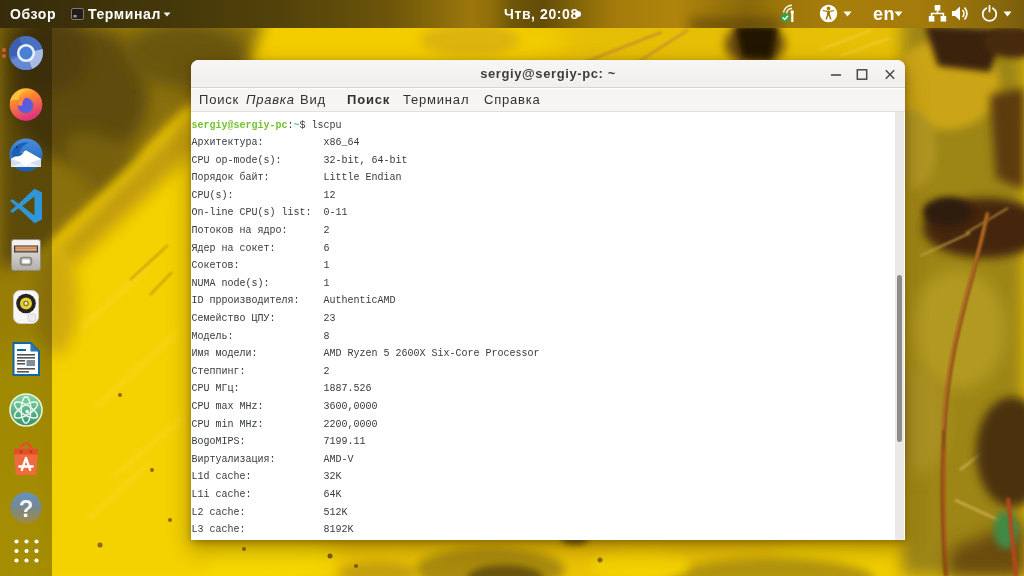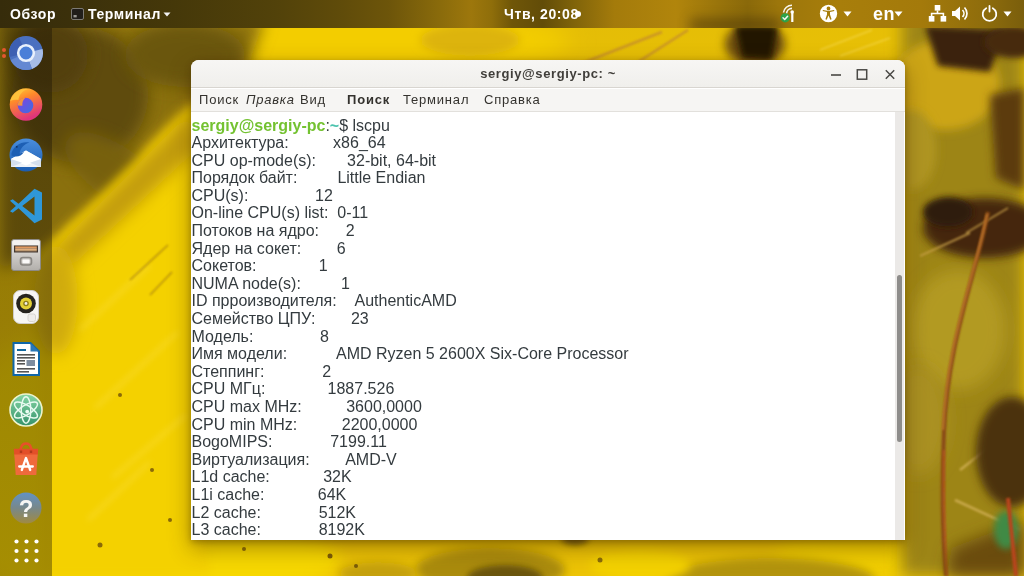--- a/index.html
+++ b/index.html
@@ -27,22 +27,22 @@
     box-shadow:0 8px 22px rgba(70,45,0,.45), 0 2px 6px rgba(70,45,0,.35);
     background:#fff; }
   #titlebar { position:absolute; left:0; top:0; width:714px; height:28px;
     background:linear-gradient(#f7f6f4, #f0efec);
     border-bottom:1px solid #d8d5d0; border-radius:8px 8px 0 0;
     text-align:center; font-size:13px; font-weight:bold; color:#403e3a; line-height:28px; letter-spacing:0.6px; }
   #menubar { position:absolute; left:0; top:29px; width:714px; height:23px; background:#f6f5f3;
     border-bottom:1px solid #e2e0dc; }
   .mitem { position:absolute; top:0; height:23px; line-height:22px; font-size:13px; color:#34322e; letter-spacing:0.8px; }
   #tbody { position:absolute; left:0; top:52px; width:714px; height:428px; background:#fff; overflow:hidden; }
-  #term { position:absolute; left:0.5px; top:4.5px; font-family:Liberation Sans, sans-serif;
-    font-size:16px; line-height:17.6px; color:#343b3f; white-space:pre; }
+  #term { position:absolute; left:0.5px; top:4.5px; font-family:Liberation Mono, monospace;
+    font-size:10px; line-height:17.6px; color:#343b3f; white-space:pre; }
   .g { color:#74c231; font-weight:bold; }
   .c { color:#4cc3ae; font-weight:bold; }
   #sbtrack { position:absolute; right:1px; top:0; width:9px; height:428px; background:#ebe9e7; }
   #sbthumb { position:absolute; right:3px; top:163px; width:5px; height:167px; background:#8e8d8b; border-radius:2.5px; }
 </style>
 </head>
 <body>
 <svg id="bg" viewBox="0 0 1024 576" preserveAspectRatio="none">
   <defs>
     <filter id="b12" x="-60%" y="-60%" width="220%" height="220%">

